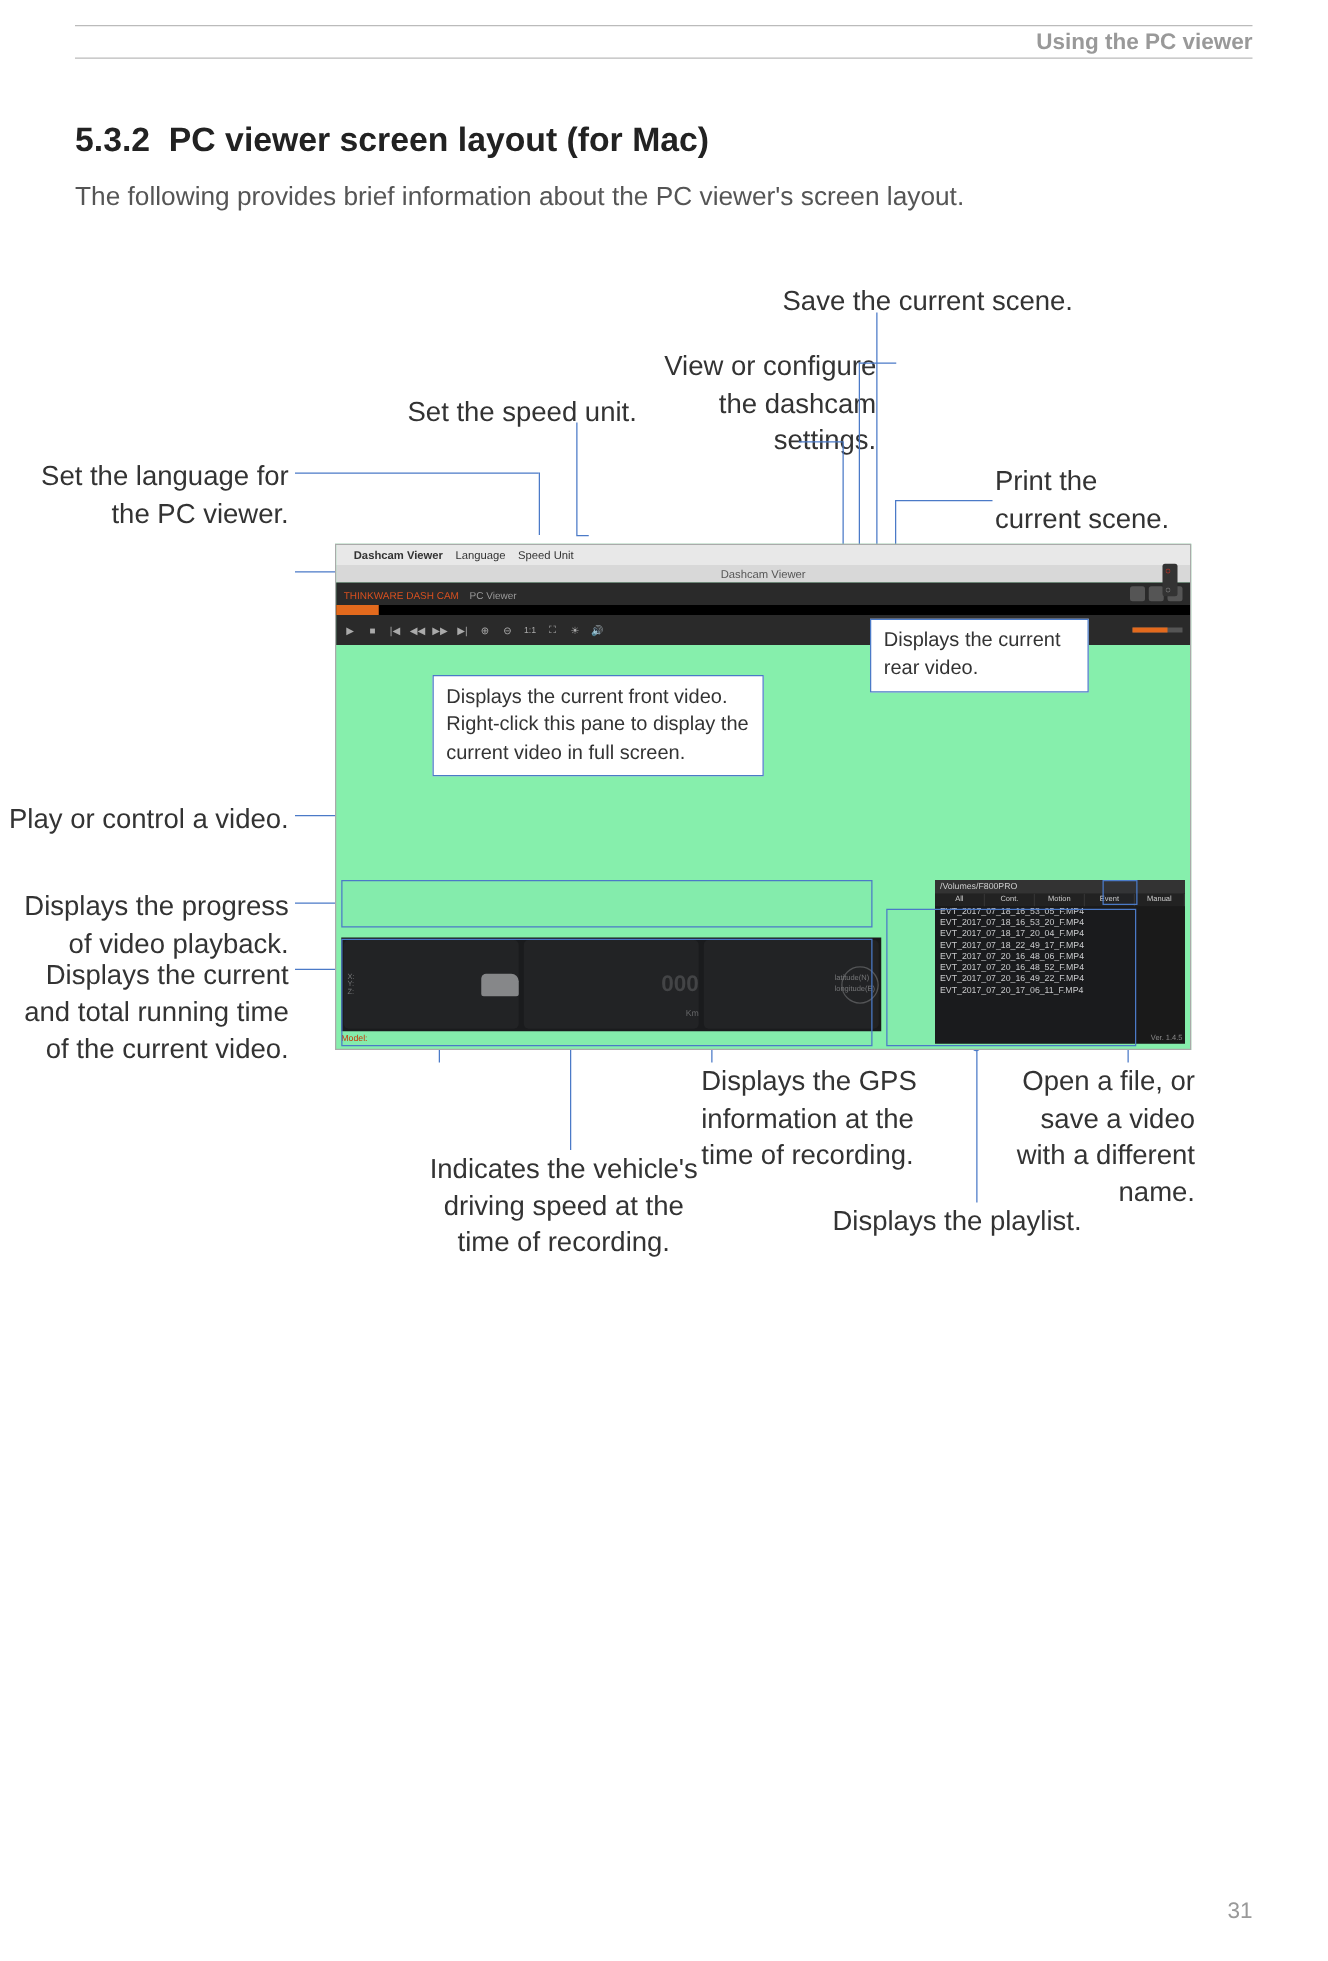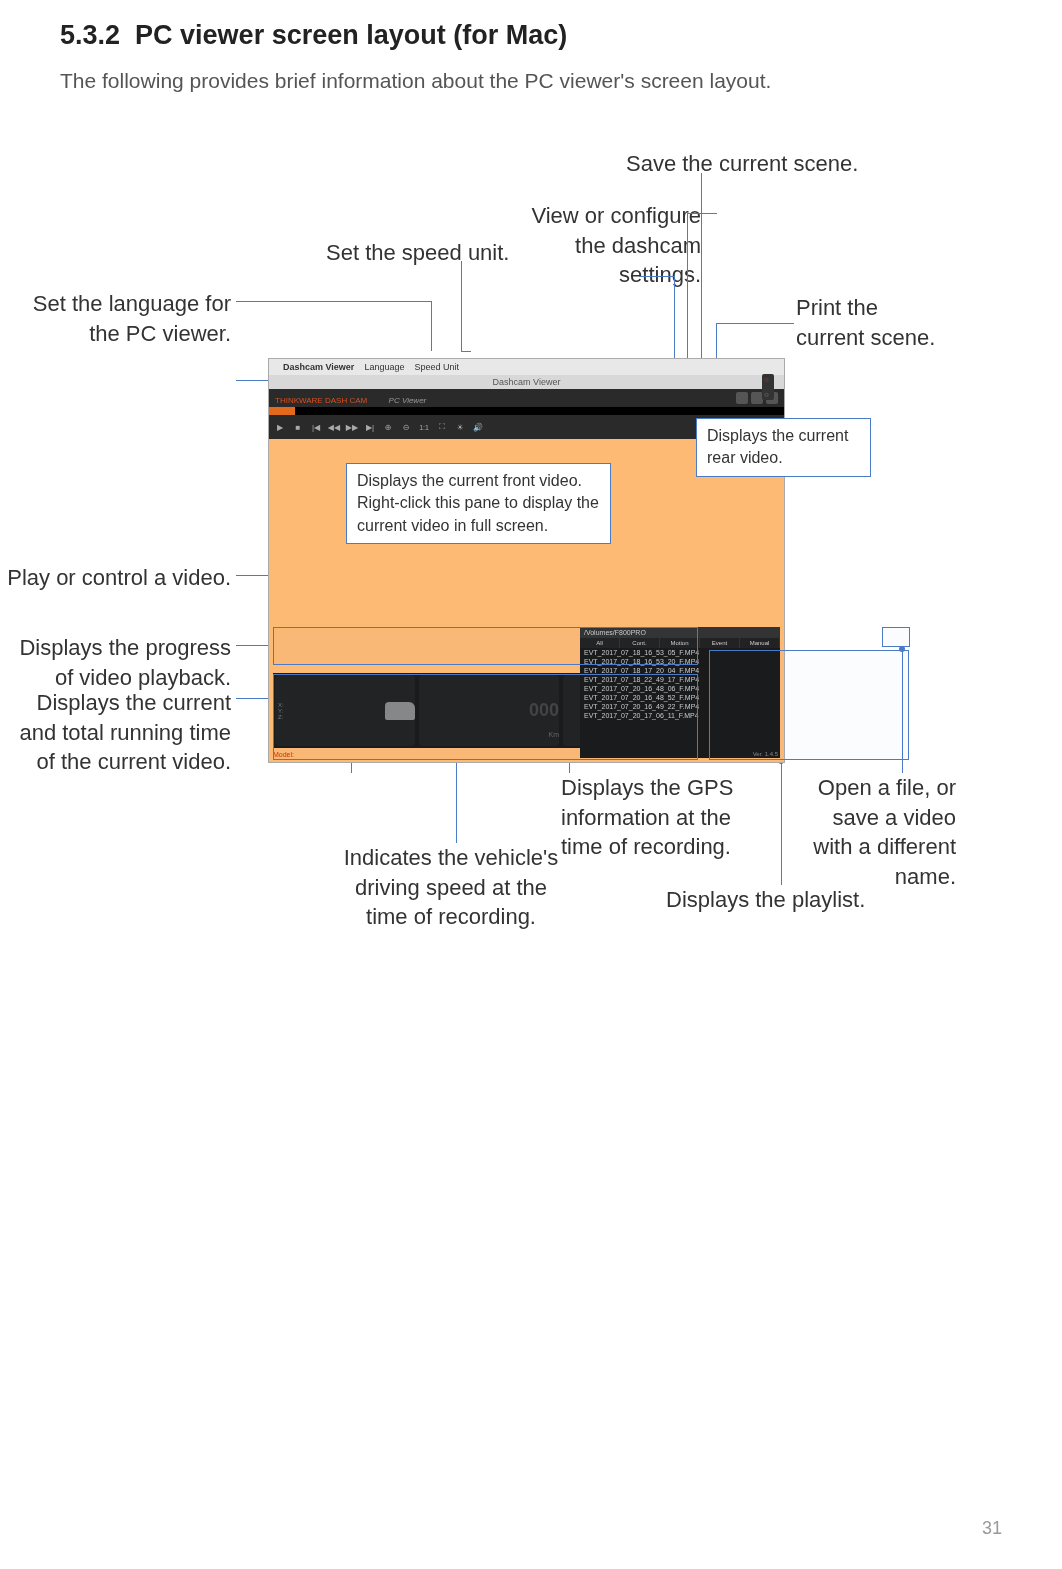--- a/index.html
+++ b/index.html
@@ -20,27 +20,27 @@
   .callout.right-align { text-align: right; }
   .callout.center-align { text-align: center; }
   
   
   .leader { position: absolute; background: #4b7ac7; }
   .leader.h { height: 1px; }
   .leader.v { width: 1px; }
   .dot { position: absolute; width: 6px; height: 6px; border-radius: 50%; background: #4b7ac7; transform: translate(-50%, -50%);}
   
   
-  .app { position: absolute; left: 207px; top: 225px; width: 517px; height: 405px; background: #fdba74; border: 1px solid #aaa; }
+  .app { position: absolute; left: 207px; top: 225px; width: 685px; height: 405px; background: #86efac; border: 1px solid #aaa; }
   .app-menubar { background: #e8e8e8; height: 16px; font-size: 9px; color: #333; padding: 2px 4px; display:flex; gap:10px; align-items:center;}
   .app-menubar .apple { font-size:10px;}
   .app-titlebar { background: #d8d8d8; height: 14px; font-size: 9px; color: #555; text-align: center; line-height:14px;}
   .app-top { background: #2a2a2a; height: 18px; display: flex; align-items: center; padding: 0 6px; justify-content: space-between;}
   .app-top .brand { color: #d85020; font-size: 8px; font-weight: normal;}
-  .app-top .subbrand { color: #999; font-size: 8px; margin-left:17px;font-style:italic;}
+  .app-top .subbrand { color: #999; font-size: 8px; margin-left:4px;}
   .app-top .icons { display: flex; gap: 3px;}
   .app-top .ticon { width: 12px; height: 12px; background: #555; border-radius: 2px;}
   
   .app-body { display: flex; height: 244px; }
   .front-pane { flex: 1; background: linear-gradient(#333 0%, #1a1a1a 60%, #000 100%); position:relative;}
   .side-pane { width: 200px; display:flex; flex-direction:column; gap:4px; padding:4px; background:#1a1a1a;}
   .rear-pane { height: 95px; background: linear-gradient(#2e2e2e, #0a0a0a); border:1px solid #333;}
   .map-pane { flex:1; background: #2a2a2a; display:flex; align-items:center; justify-content:center; color:#888; font-size:13px; letter-spacing:2px; flex-direction:column; gap:6px;}
   .map-pin-svg { width:24px; height:24px; opacity:0.5;}
   
@@ -74,20 +74,23 @@
   .annot-box { position:absolute; background:#fff; border:1px solid #4b7ac7; padding:6px 10px; font-size:16px; color:#333; line-height:1.4;}
   
   .highlight-box { position:absolute; border:1px solid #4b7ac7; background:rgba(75,122,199,0.02);}
   
   .page-num { position:absolute; bottom:30px; right:60px; color:#999; font-size:18px;}
 </style>
 </head>
 <body>
 
 <div class="page">
+  <div class="header-bar">
+    <span>Using the PC viewer</span>
+  </div>
 
   <h2 class="section-title">
     <span>5.3.2</span>&nbsp;&nbsp;<span>PC viewer screen layout (for Mac)</span>
   </h2>
   <p class="section-desc">The following provides brief information about the PC viewer's screen layout.</p>
 
   <div class="diagram-area">
 
     <div class="callout" style="left:565px; top:16px;">Save the current scene.</div>
     <div class="leader v" style="left:640px; top:40px; height:200px;"></div>

